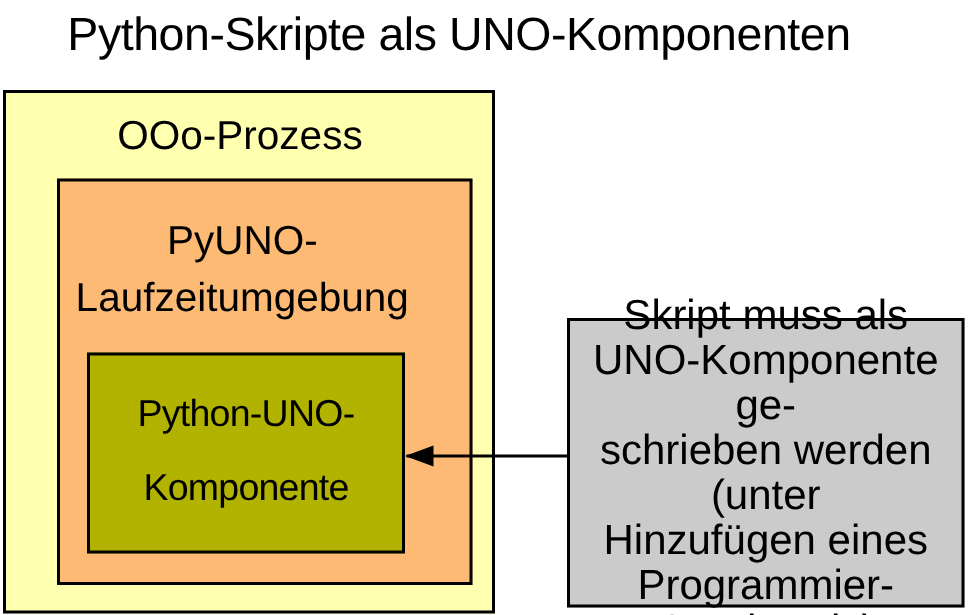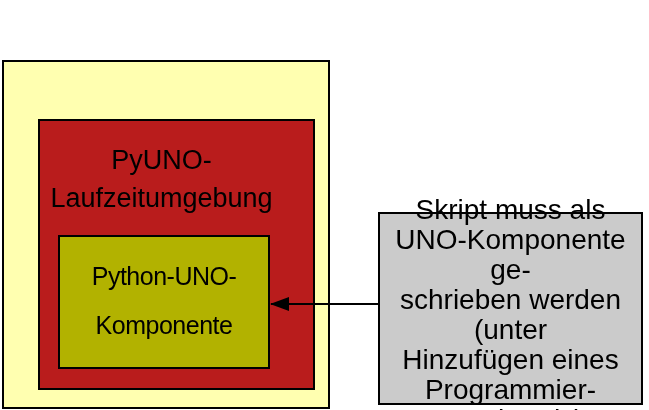--- a/index.html
+++ b/index.html
@@ -8,21 +8,21 @@
     background:#ffffff; color:#000;
     font-family:"Liberation Sans","DejaVu Sans",sans-serif;
   }
   .title {
     position:absolute; top:2px; left:0; width:612px; margin:0;
     text-align:center; font-size:31px; font-weight:normal;
     line-height:42px; letter-spacing:-0.3px;
   }
   .box { position:absolute; border:2px solid #000; box-sizing:border-box; }
   .outer-box   { left:2px;  top:60px;  width:328px; height:349px; background:#FFFFB0; }
-  .runtime-box { left:34px; top:57px;  width:277px; height:271px; background:#b91c1c; }
+  .runtime-box { left:34px; top:57px;  width:277px; height:271px; background:#fdba74; }
   .component-box { left:18px; top:114px; width:212px; height:134px; background:#B2B200; }
   .outer-label {
     position:absolute; top:12px; left:0; right:12px;
     text-align:center; font-size:27px; line-height:32px;
   }
   .runtime-label {
     position:absolute; top:20px; left:0; right:30px;
     text-align:center; font-size:27px; line-height:38px; white-space:pre-line;
   }
   .component-label {
@@ -44,22 +44,24 @@
     position:absolute; left:270px; top:297px; width:0; height:0;
     border-top:7px solid transparent; border-bottom:7px solid transparent;
     border-right:19px solid #000;
   }
 </style>
 </head>
 <body>
 
 <div class="page">
 
+  <h1 class="title">Python-Skripte als UNO-Komponenten</h1>
 
   <div class="box outer-box">
+    <div class="outer-label">OOo-Prozess</div>
 
     <div class="box runtime-box">
       <div class="runtime-label">PyUNO-
 Laufzeitumgebung</div>
 
       <div class="box component-box">
         <div class="component-label">Python-UNO-
 Komponente</div>
       </div>
     </div>

